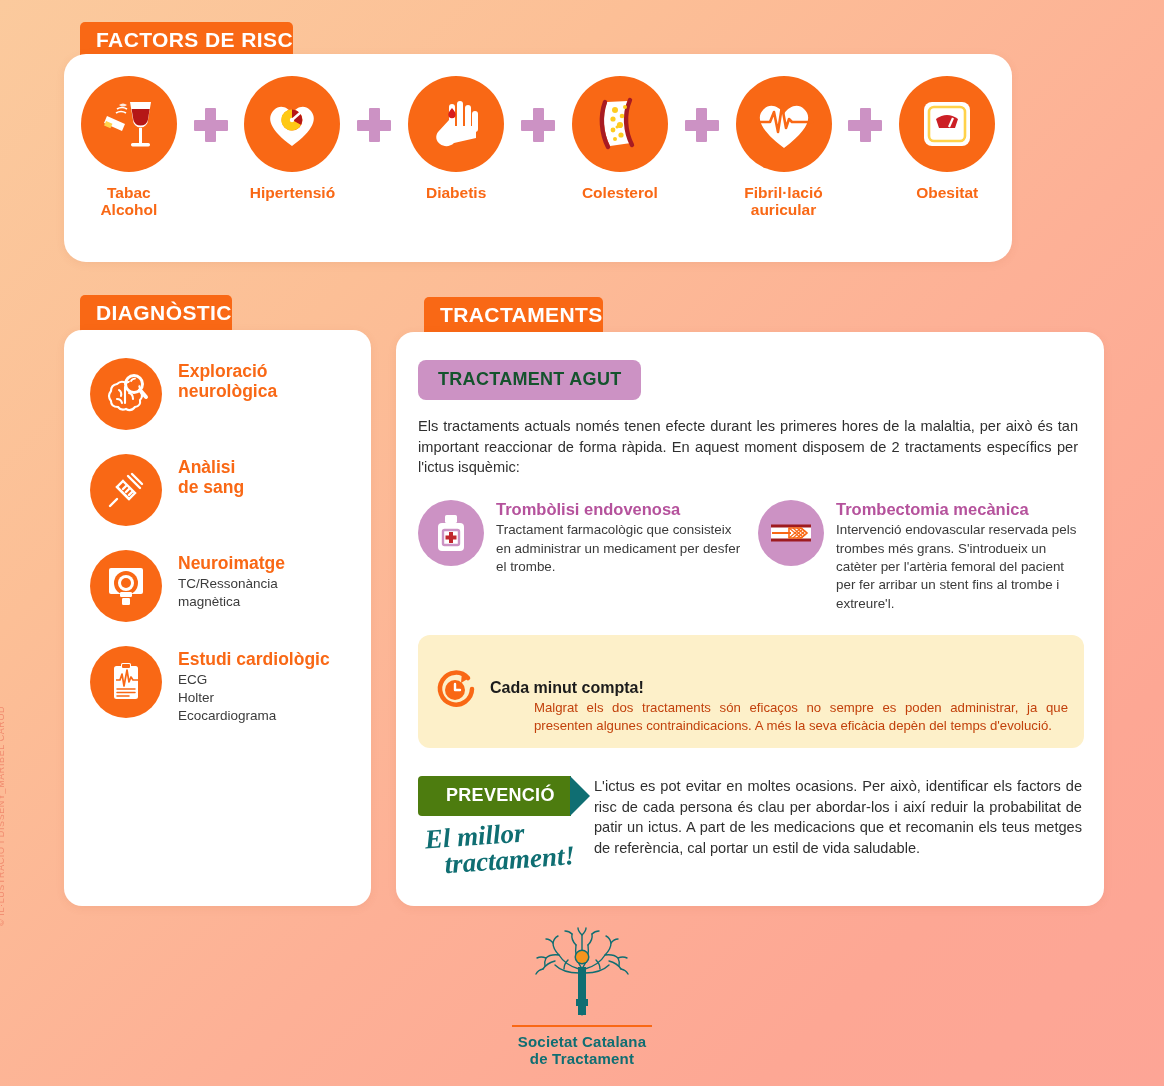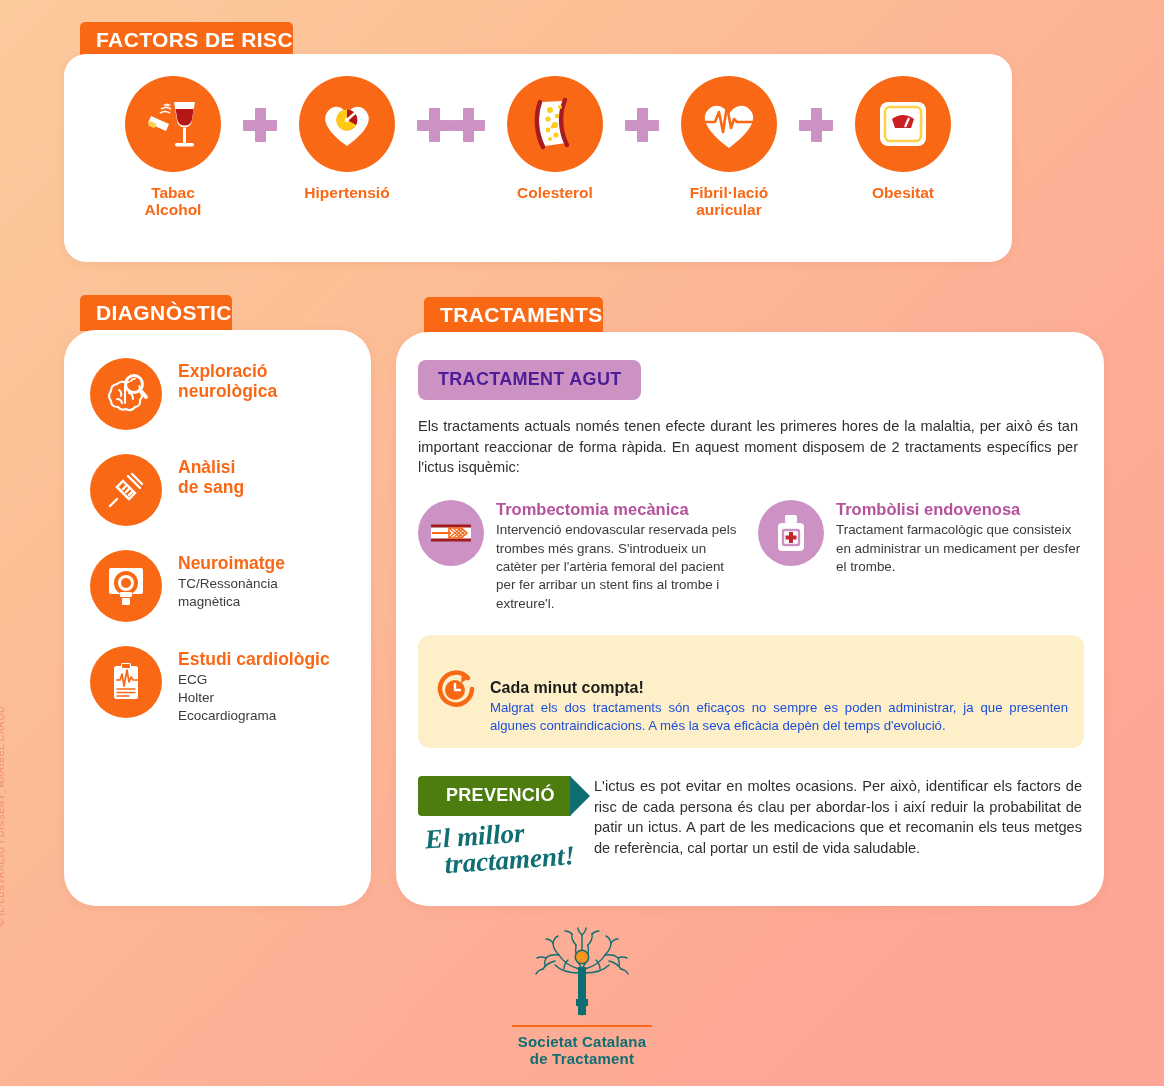--- a/index.html
+++ b/index.html
@@ -43,21 +43,21 @@
     padding: 7px 0 8px 16px;
     font-size: 21px;
     line-height: 1;
     position: absolute;
   }
 
   
   .card {
     position: absolute;
     background: #FFFFFF;
-    border-radius: 32px;
+    border-radius: 18px;
     box-shadow: 0 2px 8px rgba(180,90,50,0.10);
   }
 
   
   #tab-risc { left: 80px; top: 22px; }
   #card-risc { left: 64px; top: 54px; width: 948px; height: 208px; border-radius: 22px; }
 
   .risk-row {
     display: flex;
     align-items: flex-start;
@@ -130,21 +130,21 @@
     line-height: 1.34;
   }
 
   
   #tab-tract { left: 424px; top: 297px; }
   #card-tract { left: 396px; top: 332px; width: 708px; height: 574px; }
 
   .pill {
     display: inline-block;
     background: #CC92C4;
-    color: #4c1d95;
+    color: #14532d;
     font-weight: bold;
     font-size: 18px;
     letter-spacing: 0.3px;
     padding: 9px 20px 10px 20px;
     border-radius: 8px;
     margin: 28px 0 0 22px;
   }
 
   .tract-intro {
     margin: 16px 26px 17px 22px;
@@ -193,22 +193,23 @@
   .minute-title {
     font-weight: bold;
     font-size: 16px;
     color: #1C1C1C;
     margin-bottom: 2px;
     margin-top: 32px;
   }
   .minute-body {
     font-size: 13.2px;
     line-height: 1.36;
-    color: #1d4ed8;
+    color: #c2410c;
     text-align: justify;
+    margin-left: 44px;
   }
 
   
   .prev-row {
     display: flex;
     margin: 26px 22px 0 22px;
     align-items: flex-start;
   }
   .prev-left {
     width: 176px;
@@ -318,20 +319,35 @@
           <path d="M32 28 L41 33 A10.5 10.5 0 1 1 32 17.5 z" fill="#FFC914"></path>
           <line x1="32" y1="28" x2="40" y2="21" stroke="#FFFFFF" stroke-width="2.4" stroke-linecap="round"></line>
           <circle cx="32" cy="28" r="2.2" fill="#FFFFFF"></circle>
         </svg>
       </div>
       <div class="risk-label">Hipertensió</div>
     </div>
 
     <div class="plus"></div>
 
+    <div class="risk-item">
+      <div class="risk-circle">
+        <svg width="64" height="64" viewBox="0 0 64 64" aria-hidden="true">
+          <g fill="#FFFFFF">
+            <rect x="25" y="12" width="6" height="26" rx="3"></rect>
+            <rect x="33" y="9" width="6" height="29" rx="3"></rect>
+            <rect x="41" y="13" width="6" height="26" rx="3"></rect>
+            <rect x="48" y="19" width="6" height="21" rx="3"></rect>
+            <path d="M25 28 l-11 12 c-3 4 -2 9 2 12 c4 3 10 3 14 -1 l22 -5 v-12 h-27z"></path>
+          </g>
+          <path d="M28 16 c2.4 3.1 3.7 5 3.7 6.6 a3.7 3.7 0 0 1 -7.4 0 c0 -1.6 1.3 -3.5 3.7 -6.6z" fill="#D81C1C"></path>
+        </svg>
+      </div>
+      <div class="risk-label">Diabetis</div>
+    </div>
 
     <div class="plus"></div>
 
     <div class="risk-item">
       <div class="risk-circle">
         <svg width="64" height="64" viewBox="0 0 64 64" aria-hidden="true">
           <path d="M19 10 c-5 14 -4 30 3 44 l21 -3 c-7 -13 -8 -28 -3 -42z" fill="#FFFFFF"></path>
           <path d="M17 10 c-5 14 -4 31 3 45" stroke="#A81B22" stroke-width="4.4" fill="none" stroke-linecap="round"></path>
           <path d="M42 8 c-6 14 -5 31 2 45" stroke="#A81B22" stroke-width="4.4" fill="none" stroke-linecap="round"></path>
           <g fill="#FFCB1F">
@@ -481,51 +497,51 @@
 <div class="card" id="card-tract">
 
   <div class="pill">TRACTAMENT AGUT</div>
 
   <p class="tract-intro">Els tractaments actuals només tenen efecte durant les primeres hores de la malaltia, per això és tan important reaccionar de forma ràpida. En aquest moment disposem de 2 tractaments específics per l'ictus isquèmic:</p>
 
   <div class="tract-two">
 
     <div class="tract-block">
       <div class="tract-circle">
+        <svg width="44" height="44" viewBox="0 0 44 44" aria-hidden="true">
+          <rect x="16" y="4" width="12" height="8" rx="1.6" fill="#FFFFFF"></rect>
+          <rect x="9" y="12" width="26" height="28" rx="4" fill="#FFFFFF"></rect>
+          <rect x="14" y="19" width="16" height="15" rx="1.5" fill="none" stroke="#CC92C4" stroke-width="2.4"></rect>
+          <rect x="20" y="21" width="4" height="11" fill="#C1272D"></rect>
+          <rect x="16.5" y="24.5" width="11" height="4" fill="#C1272D"></rect>
+        </svg>
+      </div>
+      <div>
+        <div class="tract-title">Trombòlisi endovenosa</div>
+        <div class="tract-body">Tractament farmacològic que consisteix en administrar un medicament per desfer el trombe.</div>
+      </div>
+    </div>
+
+    <div class="tract-block">
+      <div class="tract-circle">
         <svg width="48" height="48" viewBox="0 0 48 48" aria-hidden="true">
           <rect x="4" y="17" width="40" height="14" fill="#FFFFFF"></rect>
           <line x1="4" y1="17" x2="44" y2="17" stroke="#9E1B20" stroke-width="3"></line>
           <line x1="4" y1="31" x2="44" y2="31" stroke="#9E1B20" stroke-width="3"></line>
           <line x1="5" y1="24" x2="24" y2="24" stroke="#F96815" stroke-width="2"></line>
           <path d="M22 19 h12 l6 5 -6 5 h-12z" fill="none" stroke="#F96815" stroke-width="1.6"></path>
           <g stroke="#F96815" stroke-width="1.1">
             <path d="M22 19 l12 10 M26 19 l10 9 M30 19 l8 7 M34 19 l5 4"></path>
             <path d="M22 29 l12 -10 M26 29 l10 -9 M30 29 l8 -7 M34 29 l5 -4"></path>
           </g>
         </svg>
       </div>
       <div>
         <div class="tract-title">Trombectomia mecànica</div>
         <div class="tract-body">Intervenció endovascular reservada pels trombes més grans. S'introdueix un catèter per l'artèria femoral del pacient per fer arribar un stent fins al trombe i extreure'l.</div>
-      </div>
-    </div>
-
-    <div class="tract-block">
-      <div class="tract-circle">
-        <svg width="44" height="44" viewBox="0 0 44 44" aria-hidden="true">
-          <rect x="16" y="4" width="12" height="8" rx="1.6" fill="#FFFFFF"></rect>
-          <rect x="9" y="12" width="26" height="28" rx="4" fill="#FFFFFF"></rect>
-          <rect x="14" y="19" width="16" height="15" rx="1.5" fill="none" stroke="#CC92C4" stroke-width="2.4"></rect>
-          <rect x="20" y="21" width="4" height="11" fill="#C1272D"></rect>
-          <rect x="16.5" y="24.5" width="11" height="4" fill="#C1272D"></rect>
-        </svg>
-      </div>
-      <div>
-        <div class="tract-title">Trombòlisi endovenosa</div>
-        <div class="tract-body">Tractament farmacològic que consisteix en administrar un medicament per desfer el trombe.</div>
       </div>
     </div>
 
   </div>
 
   <div class="minute-box">
     <div class="minute-icon">
       <svg width="46" height="46" viewBox="0 0 46 46" aria-hidden="true">
         <path d="M36 12 a16 16 0 1 0 4 11" fill="none" stroke="#F96815" stroke-width="4.5" stroke-linecap="round"></path>
         <path d="M30 6 l7 6 -8 5z" fill="#F96815"></path>

